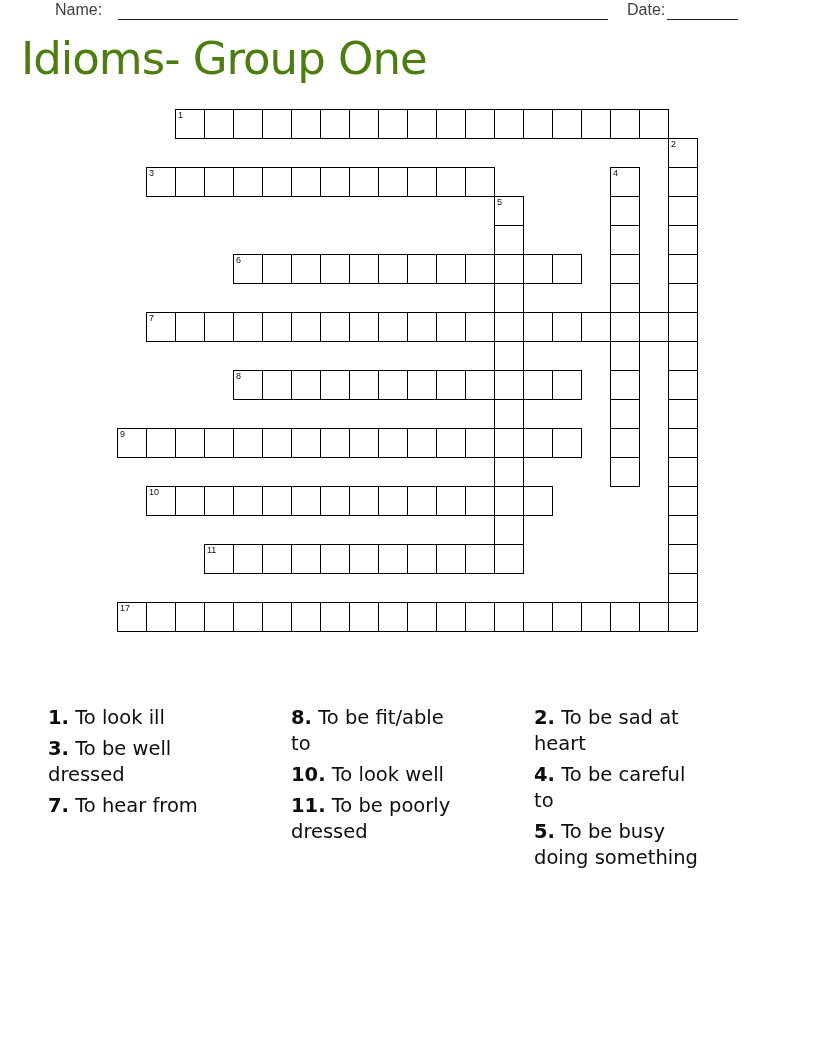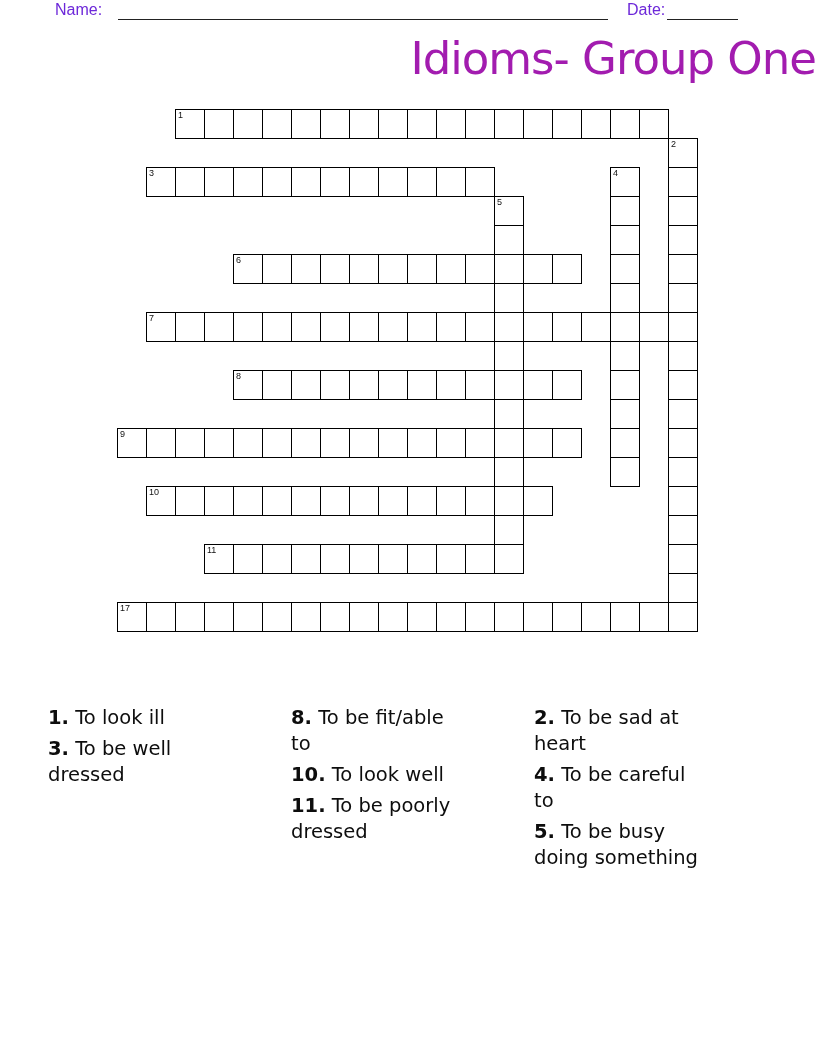--- a/index.html
+++ b/index.html
@@ -4,32 +4,33 @@
 <style>
   html, body { margin: 0; padding: 0; background: #fff; }
   .page {
     position: relative; width: 816px; height: 1056px;
     background: #ffffff; overflow: hidden; color: #111;
     font-family: "DejaVu Sans", sans-serif;
   }
   
   .hdr-label {
     position: absolute; top: 1px; font-family: "Liberation Sans", sans-serif;
-    font-size: 16px; color: #6d28d9;
+    font-size: 16px; color: #404040;
   }
   .blank-line { position: absolute; top: 2px; height: 17px; border-bottom: 1.6px solid #222; }
   #name-label { left: 55px; }
   #name-line  { left: 118px; width: 490px; }
   #date-label { left: 627px; }
   #date-line  { left: 667px; width: 71px; }
   
   .title {
-    position: absolute; left: 0; right: 0; top: 33px; text-align: right;
-    font-size: 45px; line-height: 52px; font-weight: 400; color: #a21caf;
+    position: absolute; left: 0; right: 0; top: 33px; text-align: left;
+    font-size: 45px; line-height: 52px; font-weight: 400; color: #4d7c0f;
     letter-spacing: -1px;
+    padding-left: 21px;
   }
   
   #grid { position: absolute; left: 0; top: 0; }
   .cell {
     position: absolute; width: 30px; height: 30px; box-sizing: border-box;
     border: 1.5px solid #000; background: #fff;
   }
   .cellnum {
     position: absolute; top: 0px; left: 2px;
     font-family: "Liberation Sans", sans-serif; font-size: 9px; line-height: 10px; color: #111;
@@ -250,20 +251,21 @@
       <div class="cell" style="left: 552px; top: 602px; border-color: rgb(0, 0, 0);"></div>
       <div class="cell" style="left: 581px; top: 602px; border-color: rgb(0, 0, 0);"></div>
       <div class="cell" style="left: 610px; top: 602px; border-color: rgb(0, 0, 0);"></div>
       <div class="cell" style="left: 639px; top: 602px; border-color: rgb(0, 0, 0);"></div>
     </div>
 
   <div class="clue-col" id="clues-col1">
   <div class="clue"><span class="cnum">1.</span><span class="ctxt"> To look ill</span></div>
       <div class="clue"><span class="cnum">3.</span><span class="ctxt"> To be well
 dressed</span></div>
+      <div class="clue"><span class="cnum">7.</span><span class="ctxt"> To hear from</span></div>
     </div>
 
   <div class="clue-col" id="clues-col2">
       <div class="clue"><span class="cnum">8.</span><span class="ctxt"> To be fit/able
 to</span></div>
       <div class="clue"><span class="cnum">10.</span><span class="ctxt"> To look well</span></div>
       <div class="clue"><span class="cnum">11.</span><span class="ctxt"> To be poorly
 dressed</span></div>
     </div>
 

